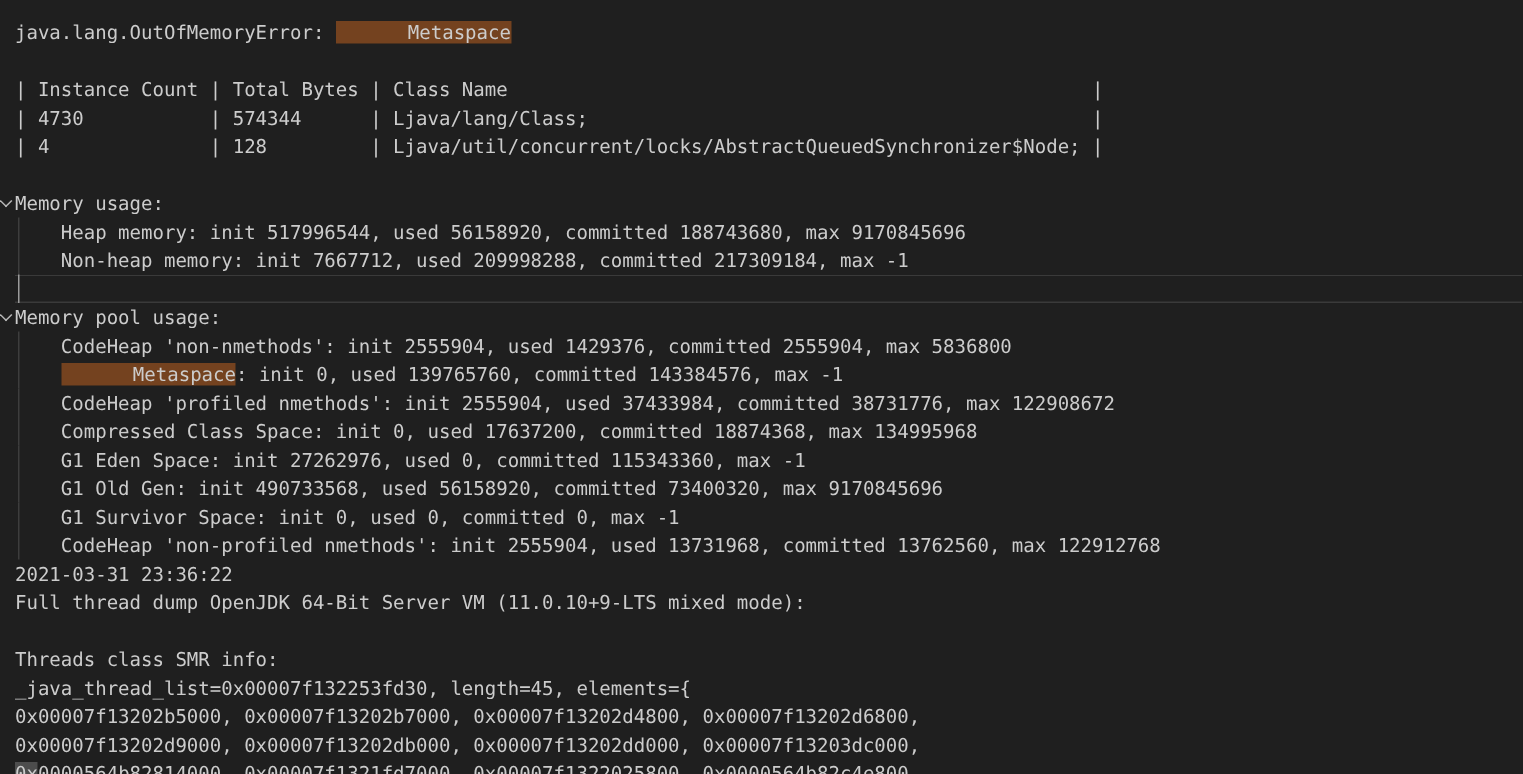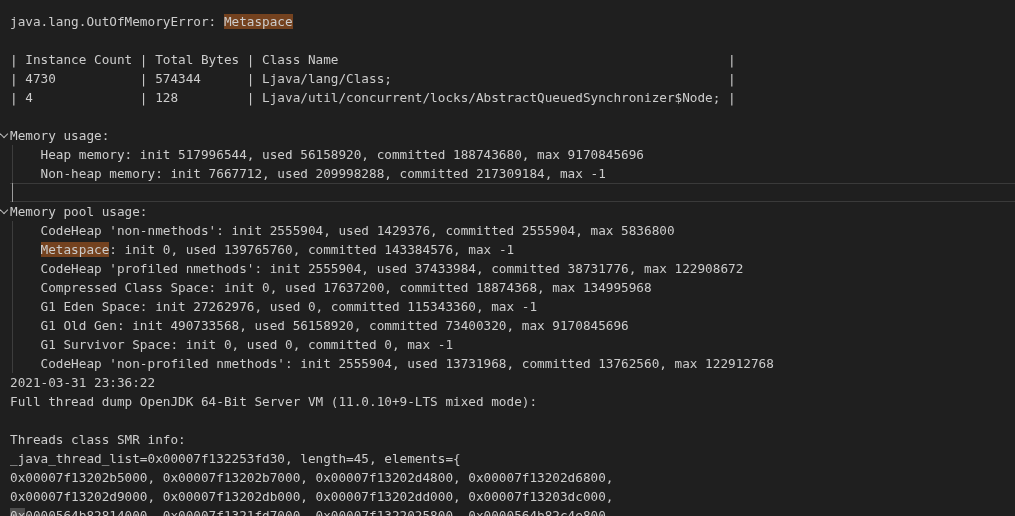--- a/index.html
+++ b/index.html
@@ -30,21 +30,21 @@
     font-size: 12.7px;
     line-height: 19px;
     color: var(--foreground);
     white-space: pre;
     overflow: hidden;
   }
   .line {
     position: relative;
     height: 19px;
   }
-  .hl-match { background: var(--match_highlight); }
+  .hl-match { background: var(--match_highlight); padding-left: 48px; }
   .hl-cursor { background: var(--cursor_bg); }
   .guide {
     position: absolute;
     left: 2px;
     top: 0;
     bottom: 0;
     width: 1px;
     background: var(--indent_guide);
   }
   .current {

